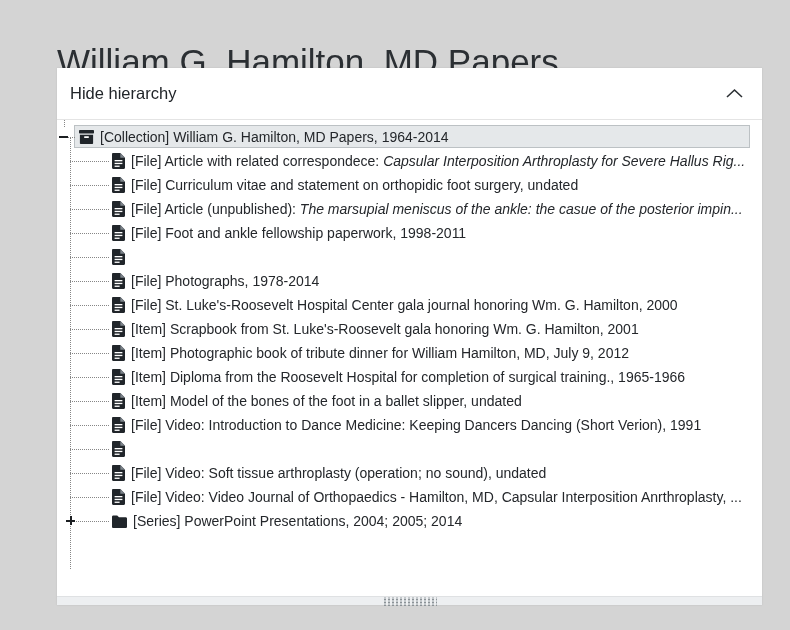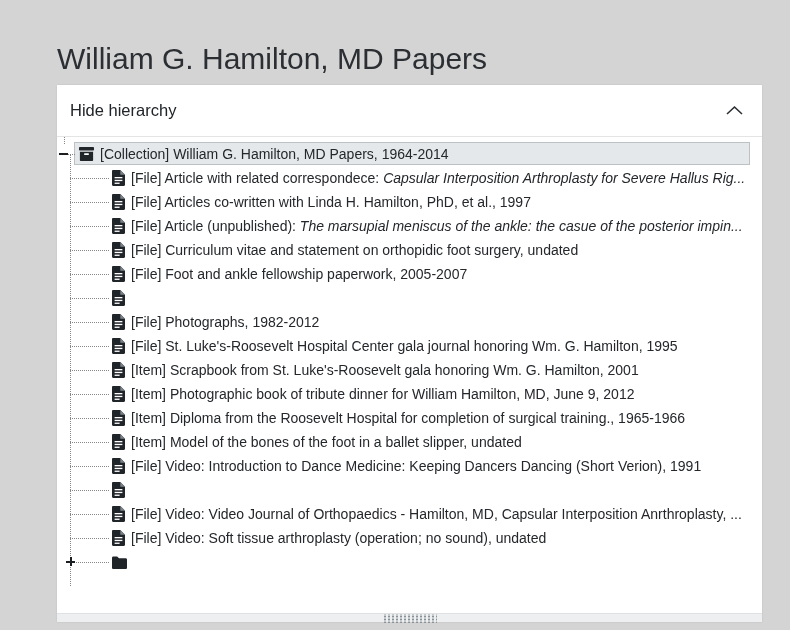--- a/index.html
+++ b/index.html
@@ -6,25 +6,25 @@
   html, body { margin: 0; padding: 0; }
   body {
     width: 790px; height: 630px;
     background: #d4d4d4;
     font-family: "Liberation Sans", sans-serif;
     overflow: hidden;
     position: relative;
   }
   .page-title {
     position: absolute; left: 57px; top: 22px;
-    font-size: 30px; line-height: 34px;
+    font-size: 35px; line-height: 34px;
     color: #2b2f33; font-weight: 400; text-align: right;
   }
   .panel {
-    position: absolute; left: 57px; top: 85px; width: 705px;
+    position: absolute; left: 57px; top: 68px; width: 705px;
     background: #ffffff;
     box-shadow: 0 0 2px rgba(0,0,0,0.10);
   }
   .panel-header {
     height: 52px;
     display: flex; align-items: center; justify-content: space-between;
     padding: 0 18px 0 13px;
     border-bottom: 1px solid #e4e4e4;
     cursor: pointer;
   }
@@ -159,21 +159,21 @@
         <span class="node-box">
           <span class="node-icon">
             <svg width="13" height="16" viewBox="0 0 13 16">
               <path d="M0 1.2 C0 0.5 0.5 0 1.2 0 H8.3 L13 4.7 V14.8 C13 15.5 12.5 16 11.8 16 H1.2 C0.5 16 0 15.5 0 14.8 Z" fill="#20252a"></path>
               <path d="M8.3 0 L13 4.7 H8.3 Z" fill="#7c848b"></path>
               <rect x="2.6" y="7" width="7.8" height="1.3" fill="#fff"></rect>
               <rect x="2.6" y="9.8" width="7.8" height="1.3" fill="#fff"></rect>
               <rect x="2.6" y="12.6" width="5" height="1.3" fill="#fff"></rect>
             </svg>
           </span>
-          <span class="node-label"><span>[File] Articles co-written with Linda H. Hamilton, PhD, et al., 1997</span></span>
+          <span class="node-label"><span>[File] Curriculum vitae and statement on orthopidic foot surgery, undated</span></span>
         </span>
       </div>
       <div class="row lvl1">
         <span class="node-box">
           <span class="node-icon">
             <svg width="13" height="16" viewBox="0 0 13 16">
               <path d="M0 1.2 C0 0.5 0.5 0 1.2 0 H8.3 L13 4.7 V14.8 C13 15.5 12.5 16 11.8 16 H1.2 C0.5 16 0 15.5 0 14.8 Z" fill="#20252a"></path>
               <path d="M8.3 0 L13 4.7 H8.3 Z" fill="#7c848b"></path>
               <rect x="2.6" y="7" width="7.8" height="1.3" fill="#fff"></rect>
               <rect x="2.6" y="9.8" width="7.8" height="1.3" fill="#fff"></rect>
@@ -187,76 +187,62 @@
         <span class="node-box">
           <span class="node-icon">
             <svg width="13" height="16" viewBox="0 0 13 16">
               <path d="M0 1.2 C0 0.5 0.5 0 1.2 0 H8.3 L13 4.7 V14.8 C13 15.5 12.5 16 11.8 16 H1.2 C0.5 16 0 15.5 0 14.8 Z" fill="#20252a"></path>
               <path d="M8.3 0 L13 4.7 H8.3 Z" fill="#7c848b"></path>
               <rect x="2.6" y="7" width="7.8" height="1.3" fill="#fff"></rect>
               <rect x="2.6" y="9.8" width="7.8" height="1.3" fill="#fff"></rect>
               <rect x="2.6" y="12.6" width="5" height="1.3" fill="#fff"></rect>
             </svg>
           </span>
-          <span class="node-label"><span>[File] Curriculum vitae and statement on orthopidic foot surgery, undated</span></span>
-        </span>
-      </div>
-      <div class="row lvl1">
-        <span class="node-box">
-          <span class="node-icon">
-            <svg width="13" height="16" viewBox="0 0 13 16">
-              <path d="M0 1.2 C0 0.5 0.5 0 1.2 0 H8.3 L13 4.7 V14.8 C13 15.5 12.5 16 11.8 16 H1.2 C0.5 16 0 15.5 0 14.8 Z" fill="#20252a"></path>
-              <path d="M8.3 0 L13 4.7 H8.3 Z" fill="#7c848b"></path>
-              <rect x="2.6" y="7" width="7.8" height="1.3" fill="#fff"></rect>
-              <rect x="2.6" y="9.8" width="7.8" height="1.3" fill="#fff"></rect>
-              <rect x="2.6" y="12.6" width="5" height="1.3" fill="#fff"></rect>
-            </svg>
-          </span>
-          <span class="node-label"><span>[File] Foot and ankle fellowship paperwork, 2005-2007</span></span>
-        </span>
-      </div>
-      <div class="row lvl1">
-        <span class="node-box">
-          <span class="node-icon">
-            <svg width="13" height="16" viewBox="0 0 13 16">
-              <path d="M0 1.2 C0 0.5 0.5 0 1.2 0 H8.3 L13 4.7 V14.8 C13 15.5 12.5 16 11.8 16 H1.2 C0.5 16 0 15.5 0 14.8 Z" fill="#20252a"></path>
-              <path d="M8.3 0 L13 4.7 H8.3 Z" fill="#7c848b"></path>
-              <rect x="2.6" y="7" width="7.8" height="1.3" fill="#fff"></rect>
-              <rect x="2.6" y="9.8" width="7.8" height="1.3" fill="#fff"></rect>
-              <rect x="2.6" y="12.6" width="5" height="1.3" fill="#fff"></rect>
-            </svg>
-          </span>
-        </span>
-      </div>
-      <div class="row lvl1">
-        <span class="node-box">
-          <span class="node-icon">
-            <svg width="13" height="16" viewBox="0 0 13 16">
-              <path d="M0 1.2 C0 0.5 0.5 0 1.2 0 H8.3 L13 4.7 V14.8 C13 15.5 12.5 16 11.8 16 H1.2 C0.5 16 0 15.5 0 14.8 Z" fill="#20252a"></path>
-              <path d="M8.3 0 L13 4.7 H8.3 Z" fill="#7c848b"></path>
-              <rect x="2.6" y="7" width="7.8" height="1.3" fill="#fff"></rect>
-              <rect x="2.6" y="9.8" width="7.8" height="1.3" fill="#fff"></rect>
-              <rect x="2.6" y="12.6" width="5" height="1.3" fill="#fff"></rect>
-            </svg>
-          </span>
-          <span class="node-label"><span>[File] Photographs, 1982-2012</span></span>
-        </span>
-      </div>
-      <div class="row lvl1">
-        <span class="node-box">
-          <span class="node-icon">
-            <svg width="13" height="16" viewBox="0 0 13 16">
-              <path d="M0 1.2 C0 0.5 0.5 0 1.2 0 H8.3 L13 4.7 V14.8 C13 15.5 12.5 16 11.8 16 H1.2 C0.5 16 0 15.5 0 14.8 Z" fill="#20252a"></path>
-              <path d="M8.3 0 L13 4.7 H8.3 Z" fill="#7c848b"></path>
-              <rect x="2.6" y="7" width="7.8" height="1.3" fill="#fff"></rect>
-              <rect x="2.6" y="9.8" width="7.8" height="1.3" fill="#fff"></rect>
-              <rect x="2.6" y="12.6" width="5" height="1.3" fill="#fff"></rect>
-            </svg>
-          </span>
-          <span class="node-label"><span>[File] St. Luke's-Roosevelt Hospital Center gala journal honoring Wm. G. Hamilton, 1995</span></span>
+          <span class="node-label"><span>[File] Foot and ankle fellowship paperwork, 1998-2011</span></span>
+        </span>
+      </div>
+      <div class="row lvl1">
+        <span class="node-box">
+          <span class="node-icon">
+            <svg width="13" height="16" viewBox="0 0 13 16">
+              <path d="M0 1.2 C0 0.5 0.5 0 1.2 0 H8.3 L13 4.7 V14.8 C13 15.5 12.5 16 11.8 16 H1.2 C0.5 16 0 15.5 0 14.8 Z" fill="#20252a"></path>
+              <path d="M8.3 0 L13 4.7 H8.3 Z" fill="#7c848b"></path>
+              <rect x="2.6" y="7" width="7.8" height="1.3" fill="#fff"></rect>
+              <rect x="2.6" y="9.8" width="7.8" height="1.3" fill="#fff"></rect>
+              <rect x="2.6" y="12.6" width="5" height="1.3" fill="#fff"></rect>
+            </svg>
+          </span>
+        </span>
+      </div>
+      <div class="row lvl1">
+        <span class="node-box">
+          <span class="node-icon">
+            <svg width="13" height="16" viewBox="0 0 13 16">
+              <path d="M0 1.2 C0 0.5 0.5 0 1.2 0 H8.3 L13 4.7 V14.8 C13 15.5 12.5 16 11.8 16 H1.2 C0.5 16 0 15.5 0 14.8 Z" fill="#20252a"></path>
+              <path d="M8.3 0 L13 4.7 H8.3 Z" fill="#7c848b"></path>
+              <rect x="2.6" y="7" width="7.8" height="1.3" fill="#fff"></rect>
+              <rect x="2.6" y="9.8" width="7.8" height="1.3" fill="#fff"></rect>
+              <rect x="2.6" y="12.6" width="5" height="1.3" fill="#fff"></rect>
+            </svg>
+          </span>
+          <span class="node-label"><span>[File] Photographs, 1978-2014</span></span>
+        </span>
+      </div>
+      <div class="row lvl1">
+        <span class="node-box">
+          <span class="node-icon">
+            <svg width="13" height="16" viewBox="0 0 13 16">
+              <path d="M0 1.2 C0 0.5 0.5 0 1.2 0 H8.3 L13 4.7 V14.8 C13 15.5 12.5 16 11.8 16 H1.2 C0.5 16 0 15.5 0 14.8 Z" fill="#20252a"></path>
+              <path d="M8.3 0 L13 4.7 H8.3 Z" fill="#7c848b"></path>
+              <rect x="2.6" y="7" width="7.8" height="1.3" fill="#fff"></rect>
+              <rect x="2.6" y="9.8" width="7.8" height="1.3" fill="#fff"></rect>
+              <rect x="2.6" y="12.6" width="5" height="1.3" fill="#fff"></rect>
+            </svg>
+          </span>
+          <span class="node-label"><span>[File] St. Luke's-Roosevelt Hospital Center gala journal honoring Wm. G. Hamilton, 2000</span></span>
         </span>
       </div>
       <div class="row lvl1">
         <span class="node-box">
           <span class="node-icon">
             <svg width="13" height="16" viewBox="0 0 13 16">
               <path d="M0 1.2 C0 0.5 0.5 0 1.2 0 H8.3 L13 4.7 V14.8 C13 15.5 12.5 16 11.8 16 H1.2 C0.5 16 0 15.5 0 14.8 Z" fill="#20252a"></path>
               <path d="M8.3 0 L13 4.7 H8.3 Z" fill="#7c848b"></path>
               <rect x="2.6" y="7" width="7.8" height="1.3" fill="#fff"></rect>
               <rect x="2.6" y="9.8" width="7.8" height="1.3" fill="#fff"></rect>
@@ -270,21 +256,21 @@
         <span class="node-box">
           <span class="node-icon">
             <svg width="13" height="16" viewBox="0 0 13 16">
               <path d="M0 1.2 C0 0.5 0.5 0 1.2 0 H8.3 L13 4.7 V14.8 C13 15.5 12.5 16 11.8 16 H1.2 C0.5 16 0 15.5 0 14.8 Z" fill="#20252a"></path>
               <path d="M8.3 0 L13 4.7 H8.3 Z" fill="#7c848b"></path>
               <rect x="2.6" y="7" width="7.8" height="1.3" fill="#fff"></rect>
               <rect x="2.6" y="9.8" width="7.8" height="1.3" fill="#fff"></rect>
               <rect x="2.6" y="12.6" width="5" height="1.3" fill="#fff"></rect>
             </svg>
           </span>
-          <span class="node-label"><span>[Item] Photographic book of tribute dinner for William Hamilton, MD, June 9, 2012</span></span>
+          <span class="node-label"><span>[Item] Photographic book of tribute dinner for William Hamilton, MD, July 9, 2012</span></span>
         </span>
       </div>
       <div class="row lvl1">
         <span class="node-box">
           <span class="node-icon">
             <svg width="13" height="16" viewBox="0 0 13 16">
               <path d="M0 1.2 C0 0.5 0.5 0 1.2 0 H8.3 L13 4.7 V14.8 C13 15.5 12.5 16 11.8 16 H1.2 C0.5 16 0 15.5 0 14.8 Z" fill="#20252a"></path>
               <path d="M8.3 0 L13 4.7 H8.3 Z" fill="#7c848b"></path>
               <rect x="2.6" y="7" width="7.8" height="1.3" fill="#fff"></rect>
               <rect x="2.6" y="9.8" width="7.8" height="1.3" fill="#fff"></rect>
@@ -339,44 +325,45 @@
         <span class="node-box">
           <span class="node-icon">
             <svg width="13" height="16" viewBox="0 0 13 16">
               <path d="M0 1.2 C0 0.5 0.5 0 1.2 0 H8.3 L13 4.7 V14.8 C13 15.5 12.5 16 11.8 16 H1.2 C0.5 16 0 15.5 0 14.8 Z" fill="#20252a"></path>
               <path d="M8.3 0 L13 4.7 H8.3 Z" fill="#7c848b"></path>
               <rect x="2.6" y="7" width="7.8" height="1.3" fill="#fff"></rect>
               <rect x="2.6" y="9.8" width="7.8" height="1.3" fill="#fff"></rect>
               <rect x="2.6" y="12.6" width="5" height="1.3" fill="#fff"></rect>
             </svg>
           </span>
+          <span class="node-label"><span>[File] Video: Soft tissue arthroplasty (operation; no sound), undated</span></span>
+        </span>
+      </div>
+      <div class="row lvl1">
+        <span class="node-box">
+          <span class="node-icon">
+            <svg width="13" height="16" viewBox="0 0 13 16">
+              <path d="M0 1.2 C0 0.5 0.5 0 1.2 0 H8.3 L13 4.7 V14.8 C13 15.5 12.5 16 11.8 16 H1.2 C0.5 16 0 15.5 0 14.8 Z" fill="#20252a"></path>
+              <path d="M8.3 0 L13 4.7 H8.3 Z" fill="#7c848b"></path>
+              <rect x="2.6" y="7" width="7.8" height="1.3" fill="#fff"></rect>
+              <rect x="2.6" y="9.8" width="7.8" height="1.3" fill="#fff"></rect>
+              <rect x="2.6" y="12.6" width="5" height="1.3" fill="#fff"></rect>
+            </svg>
+          </span>
           <span class="node-label"><span>[File] Video: Video Journal of Orthopaedics - Hamilton, MD, Capsular Interposition Anrthroplasty, ...</span></span>
-        </span>
-      </div>
-      <div class="row lvl1">
-        <span class="node-box">
-          <span class="node-icon">
-            <svg width="13" height="16" viewBox="0 0 13 16">
-              <path d="M0 1.2 C0 0.5 0.5 0 1.2 0 H8.3 L13 4.7 V14.8 C13 15.5 12.5 16 11.8 16 H1.2 C0.5 16 0 15.5 0 14.8 Z" fill="#20252a"></path>
-              <path d="M8.3 0 L13 4.7 H8.3 Z" fill="#7c848b"></path>
-              <rect x="2.6" y="7" width="7.8" height="1.3" fill="#fff"></rect>
-              <rect x="2.6" y="9.8" width="7.8" height="1.3" fill="#fff"></rect>
-              <rect x="2.6" y="12.6" width="5" height="1.3" fill="#fff"></rect>
-            </svg>
-          </span>
-          <span class="node-label"><span>[File] Video: Soft tissue arthroplasty (operation; no sound), undated</span></span>
         </span>
       </div>
       <div class="row lvl1 has-plus">
         <span class="expander-plus"></span>
         <span class="node-box">
           <span class="node-icon">
             <svg width="15" height="13" viewBox="0 0 15 13">
               <path d="M0 1.8 C0 1.1 0.6 0.5 1.3 0.5 H5.2 L7 2.3 H13.7 C14.4 2.3 15 2.9 15 3.6 V11.7 C15 12.4 14.4 13 13.7 13 H1.3 C0.6 13 0 12.4 0 11.7 Z" fill="#20252a"></path>
             </svg>
           </span>
+          <span class="node-label"><span>[Series] PowerPoint Presentations, 2004; 2005; 2014</span></span>
         </span>
       </div>
     </div>
   <div class="resize-bar">
     <span class="resize-grip"></span>
   </div>
 </div>
 
 </body></html>

